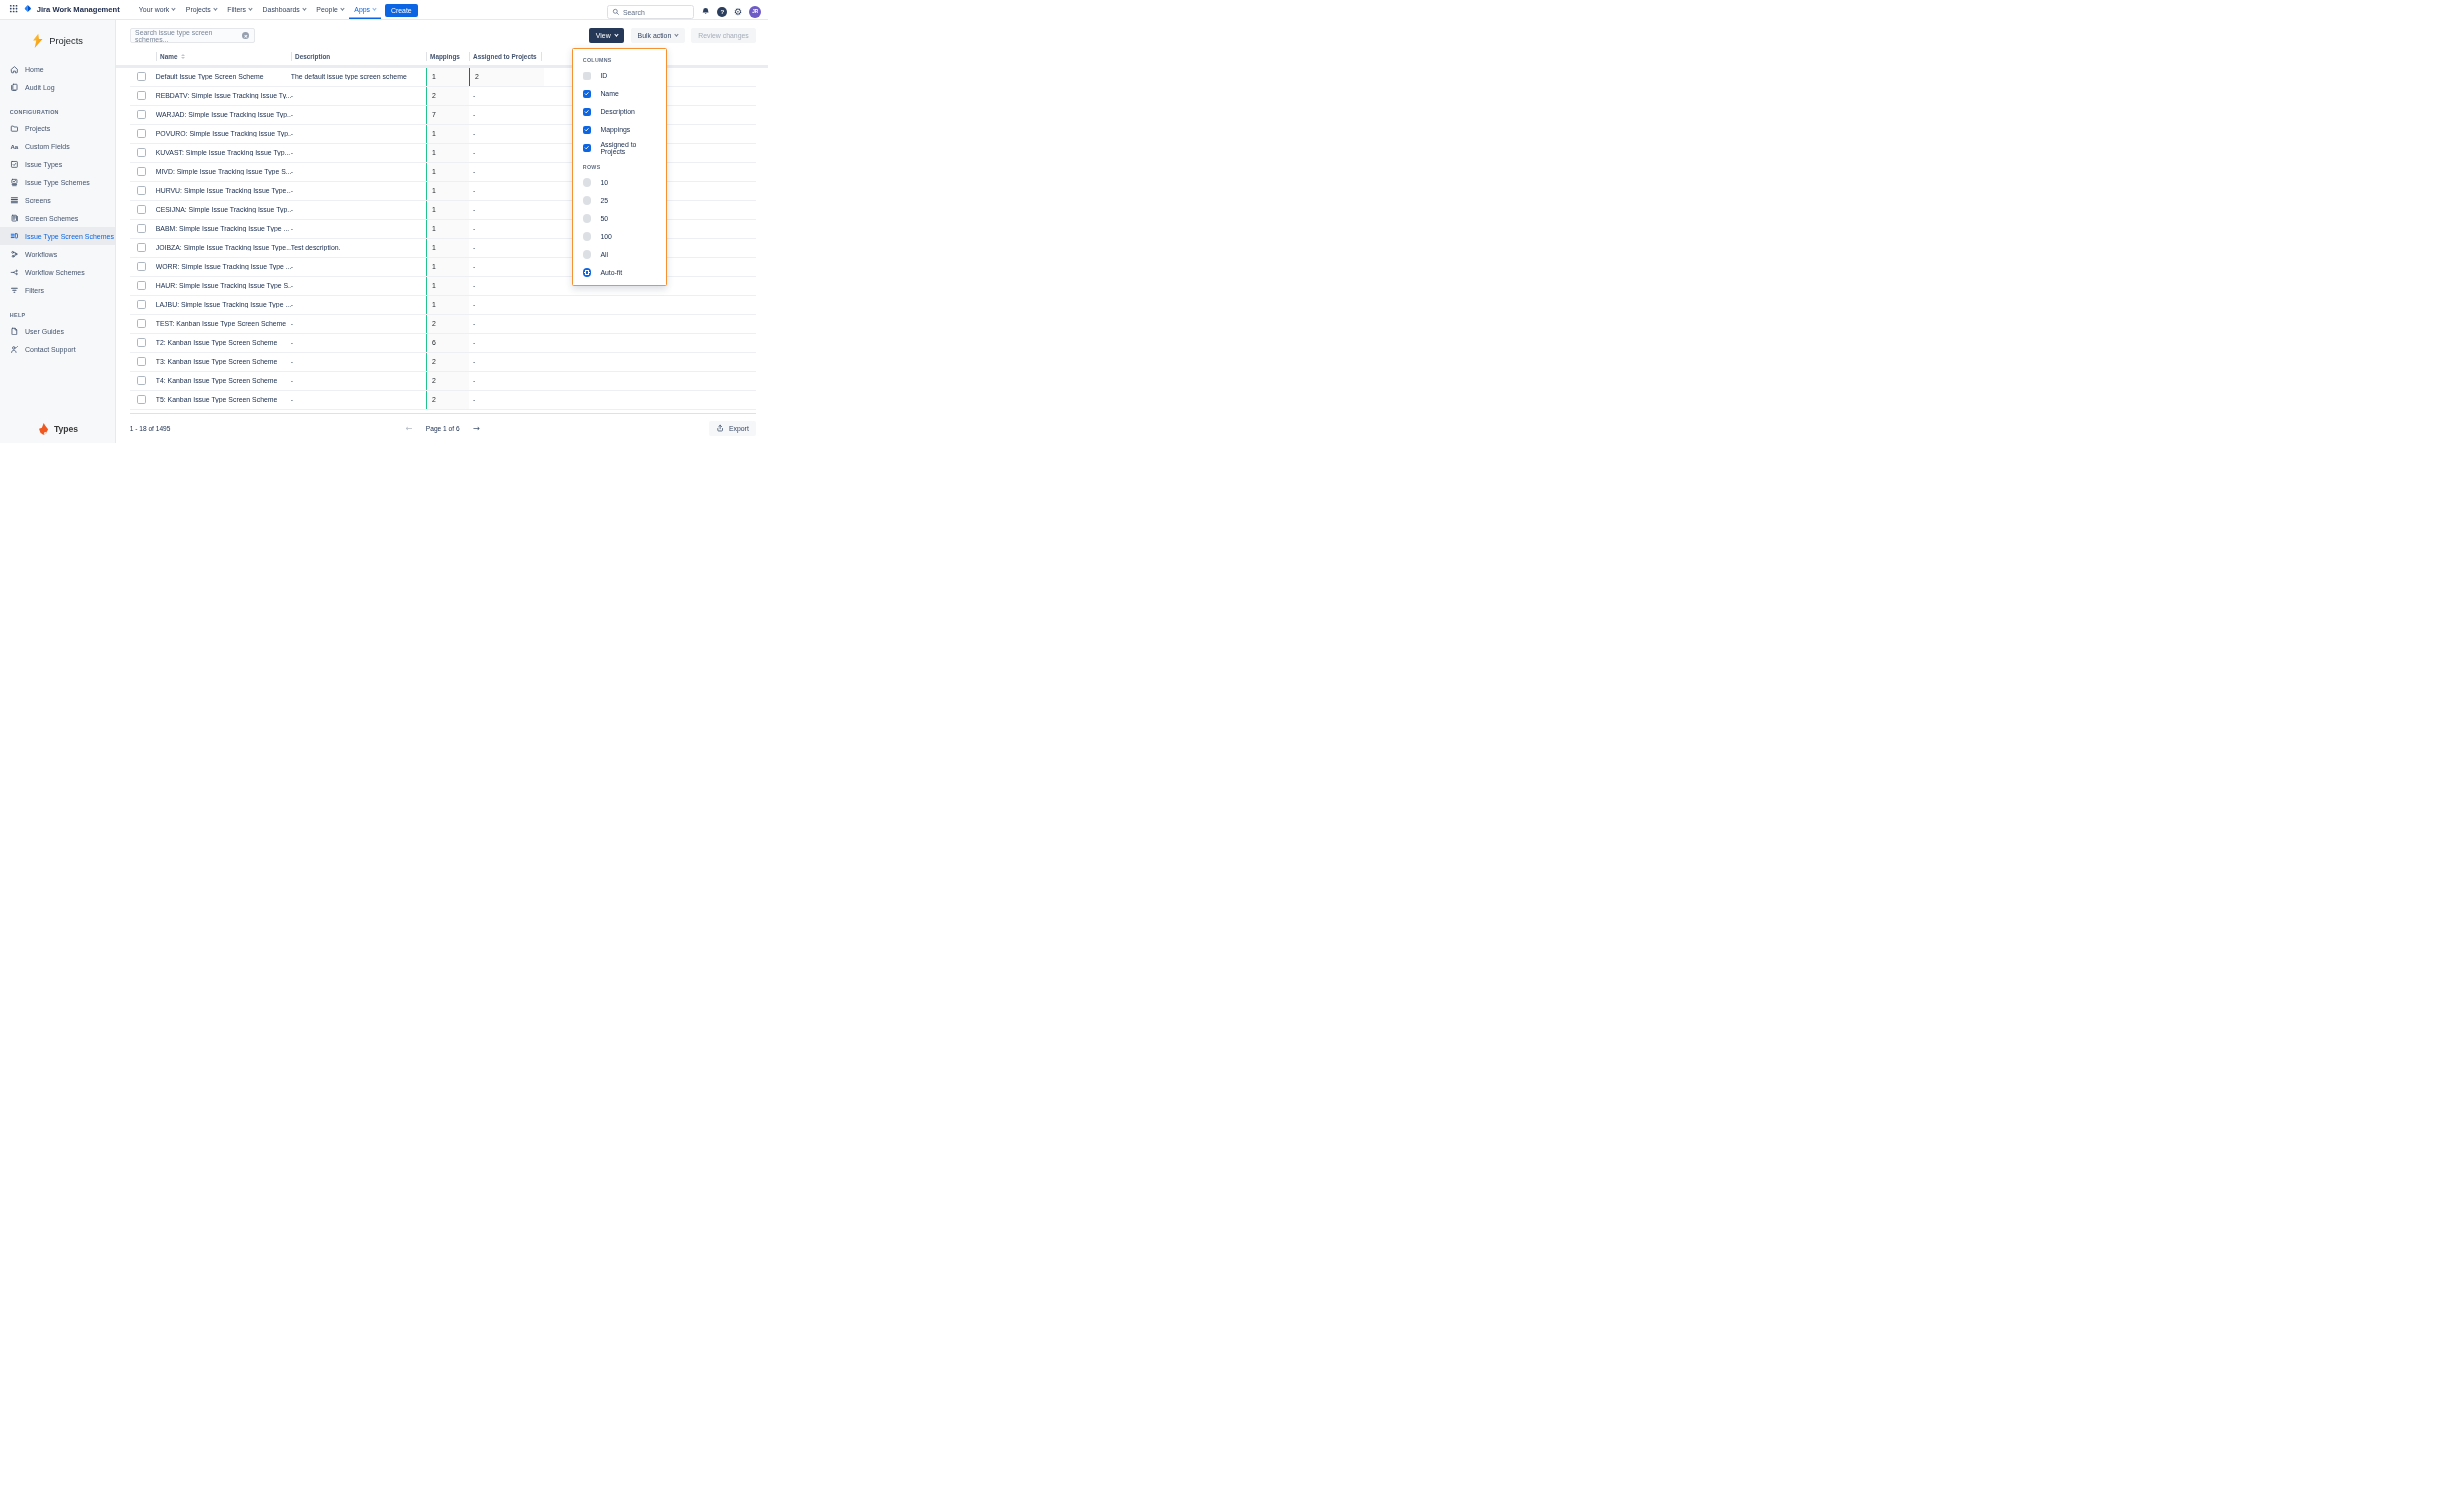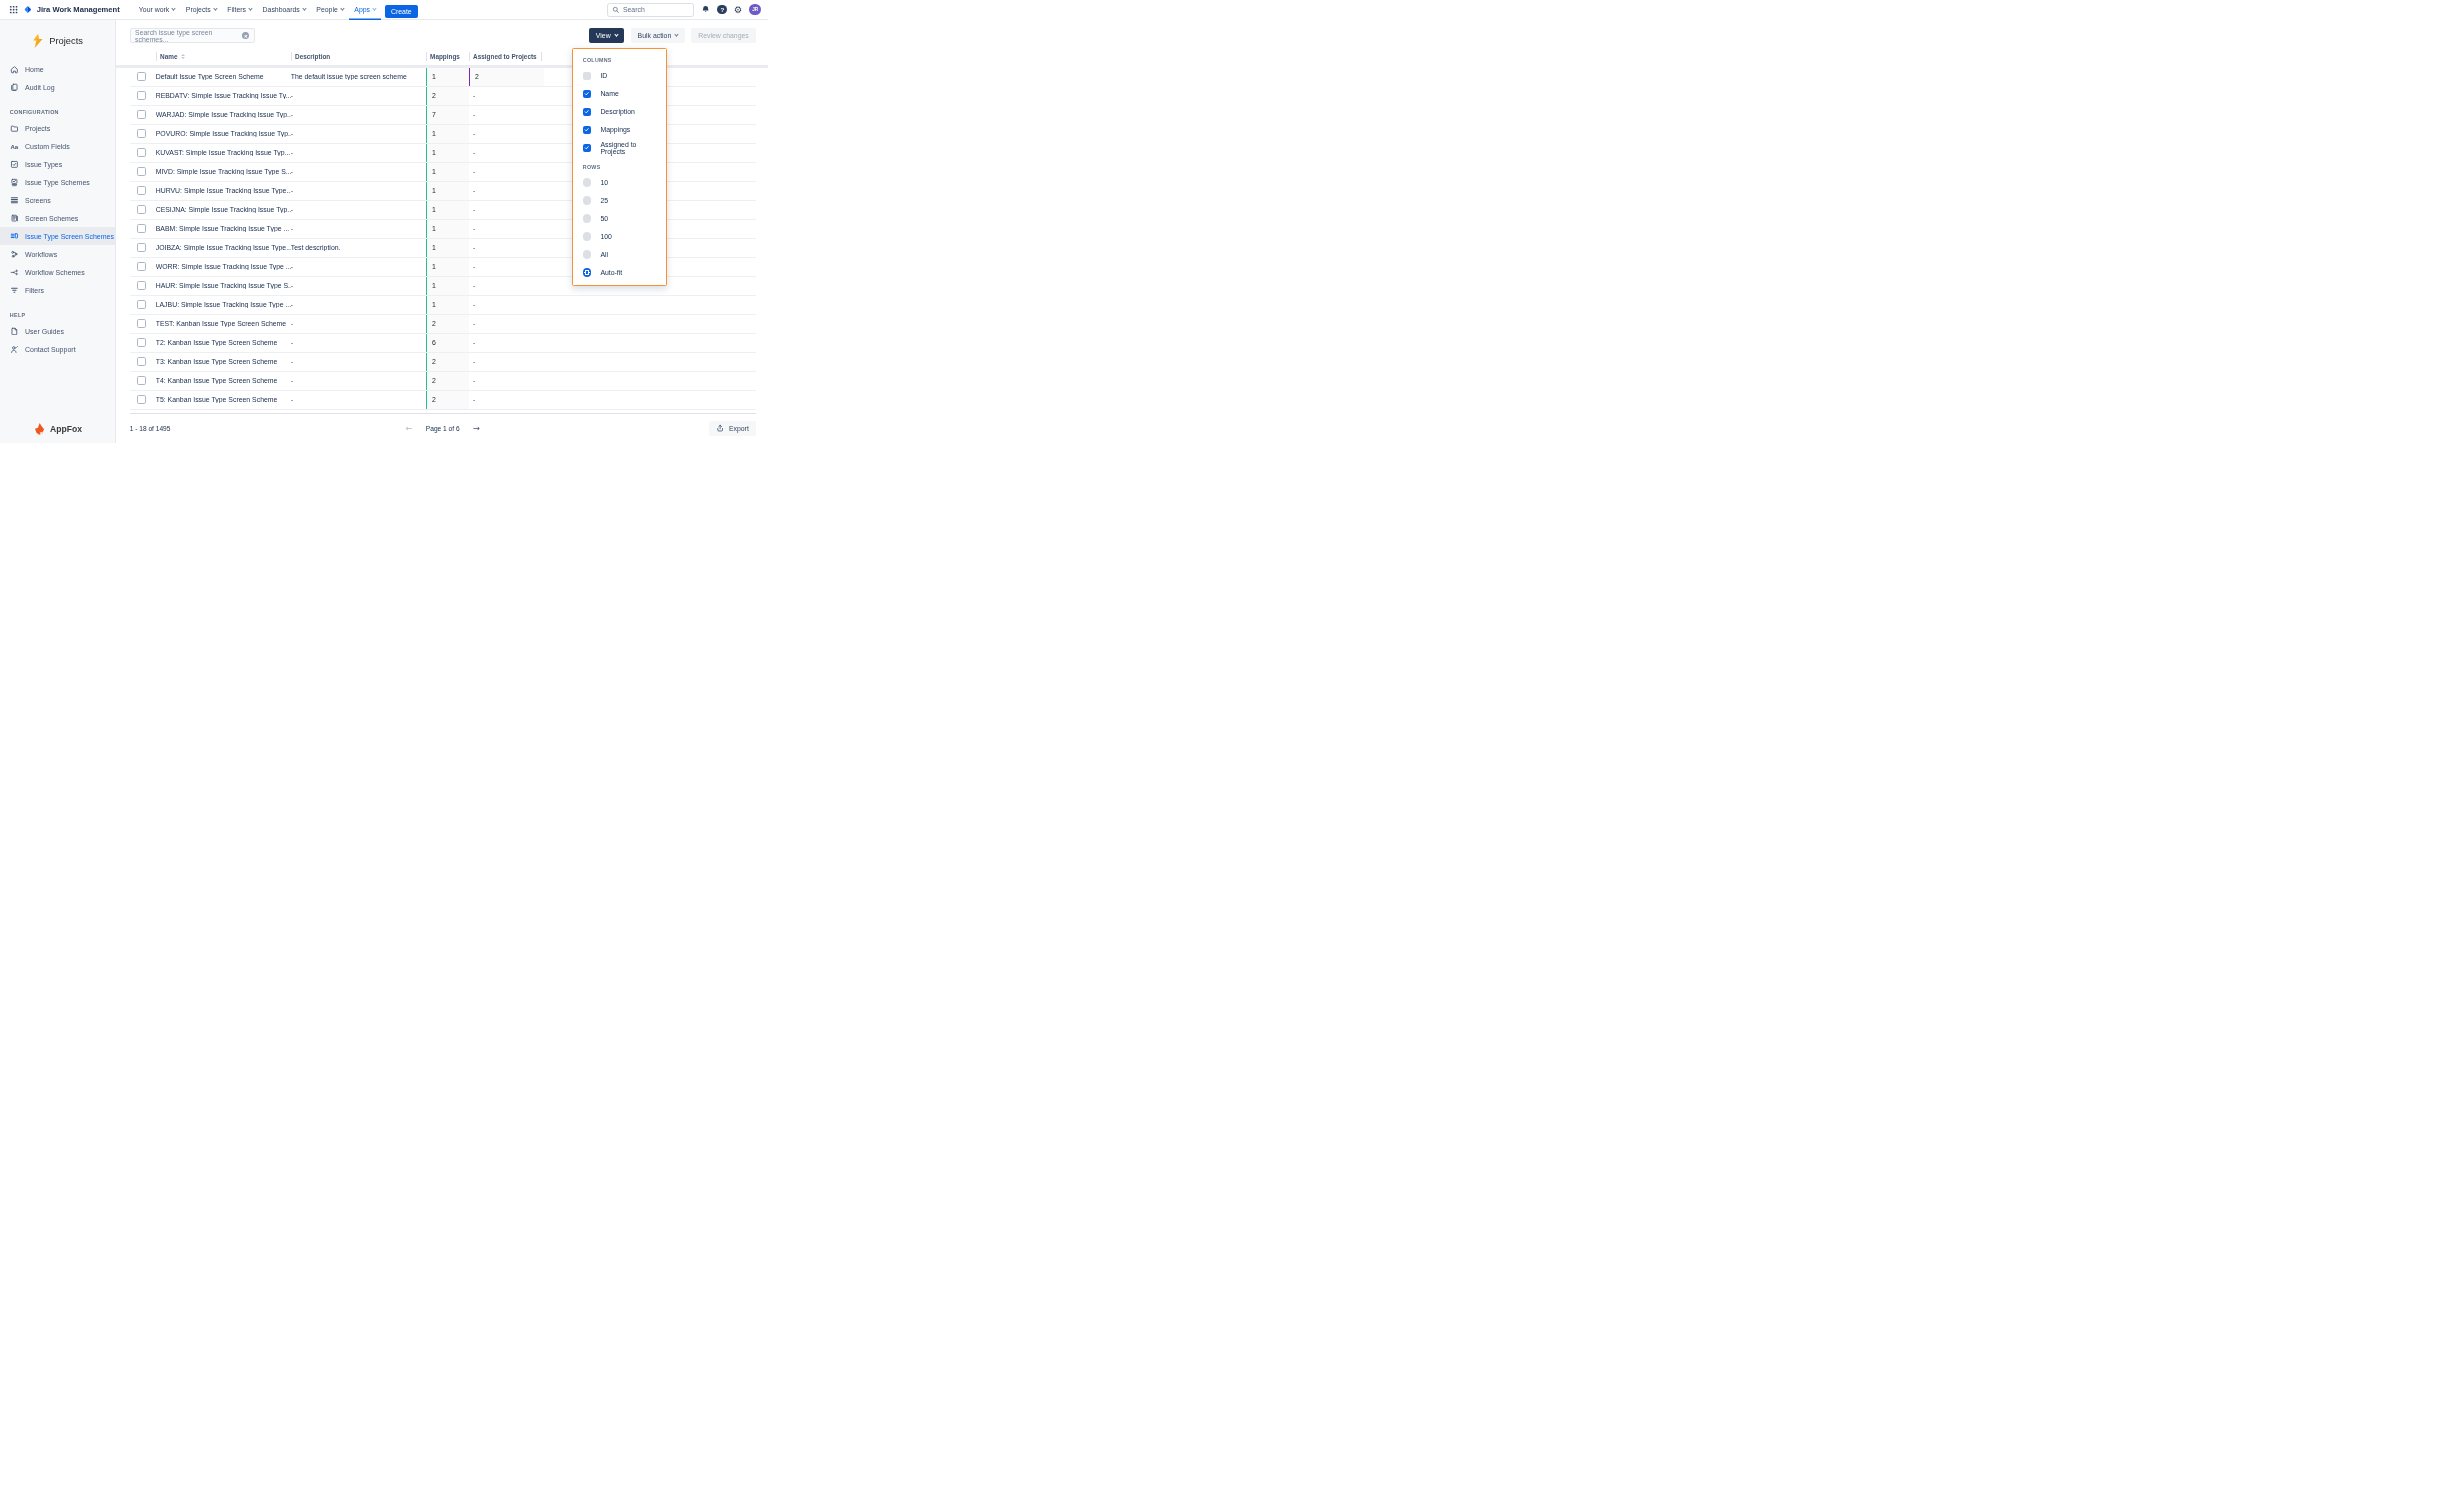--- a/index.html
+++ b/index.html
@@ -1,21 +1,21 @@
 <!DOCTYPE html>
 <html style="font-size:7.8px"><head>
 <meta charset="utf-8">
 <style>
   * { box-sizing: border-box; margin: 0; padding: 0; }
   html,body { background:#fff; }
   body { font-family: "Liberation Sans", sans-serif; }
   .app { position:relative; width:768px; height:443px; background:#fff; color:#172B4D; overflow:hidden; }
 
   
-  .topnav { height:20px; display:flex; align-items:center; padding:0 6.9px 0 4.9px; border-bottom:0.5px solid #E7E9EC; background:#fff; }
+  .topnav { height:20px; display:flex; align-items:flex-end; padding:0 6.9px 0 4.9px; border-bottom:0.5px solid #E7E9EC; background:#fff; }
   .tn-left { display:flex; align-items:center; }
   .icon-btn { display:inline-flex; align-items:center; justify-content:center; cursor:pointer; }
   .grid-ic { width:16.7px; height:100%; color:#344563; }
   .jira-logo { width:10.8px; height:10.8px; margin:0 3.4px 0 1px; display:flex; align-items:center; }
   .product { font-size:7.6px; font-weight:700; color:#1D2B4C; margin-right:13.7px; white-space:nowrap; }
   .nav-menu { display:flex; align-items:stretch; height:20px; }
   .nav-item { display:flex; align-items:center; gap:2.9px; padding:0 5.4px; font-size:6.9px; color:#344563; cursor:pointer; white-space:nowrap; }
   .chev { width:2.9px; height:2.9px; border-right:1px solid #758195; border-bottom:1px solid #758195; transform:rotate(45deg); margin-top:-1.5px; flex:none; }
   .nav-item.active { color:#0C66E4; box-shadow:inset 0 -1.5px 0 #0C66E4; }
   .nav-item.active .chev { border-color:#85B8FF; }
@@ -318,21 +318,21 @@
             <span>Contact Support</span>
           </div>
         </div>
       <div class="side-foot">
         <span style="display:flex;">
           <svg width="13.2" height="14" viewBox="0 0 28 30">
               <path fill="#F0581F" d="M14.2 2.4l3.4 5.4 6 7.6-4.2 9.2-5.6 3.4-6.6-4.8-3-8.6 6.2-2.2z"></path>
               <path fill="#E8E5E1" d="M13.8 28l5.6-3.4 1.6-3.6-5.4 1.2z"></path>
             </svg>
         </span>
-        <span class="appfox-name">AppFox</span>
+        <span class="appfox-name">Types</span>
       </div>
     </aside>
 
     <main class="main">
       <div class="toolbar">
         <div class="tb-search">
           <span>Search issue type screen schemes...</span>
           <span class="clear-icon">✕</span>
         </div>
         <div class="tb-actions">

